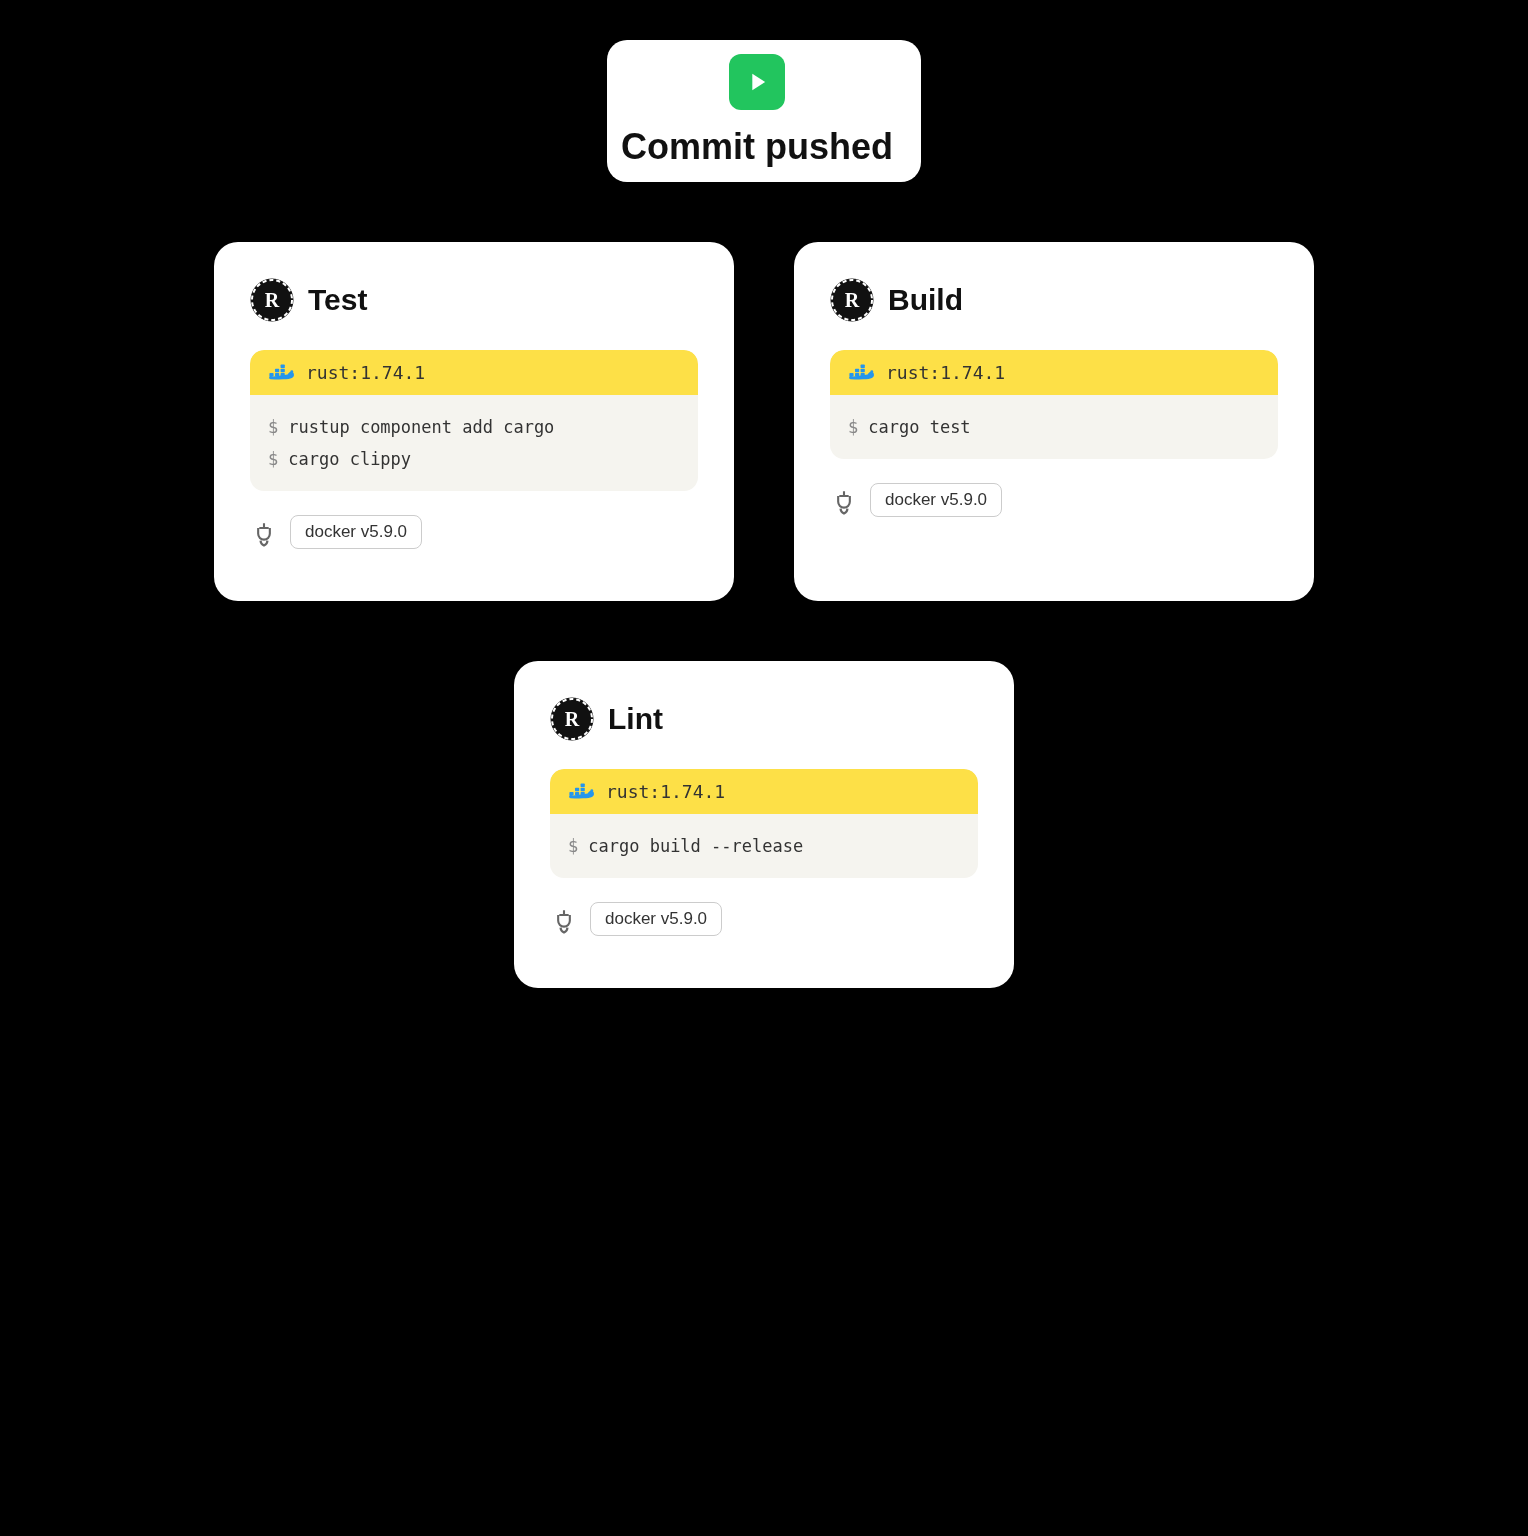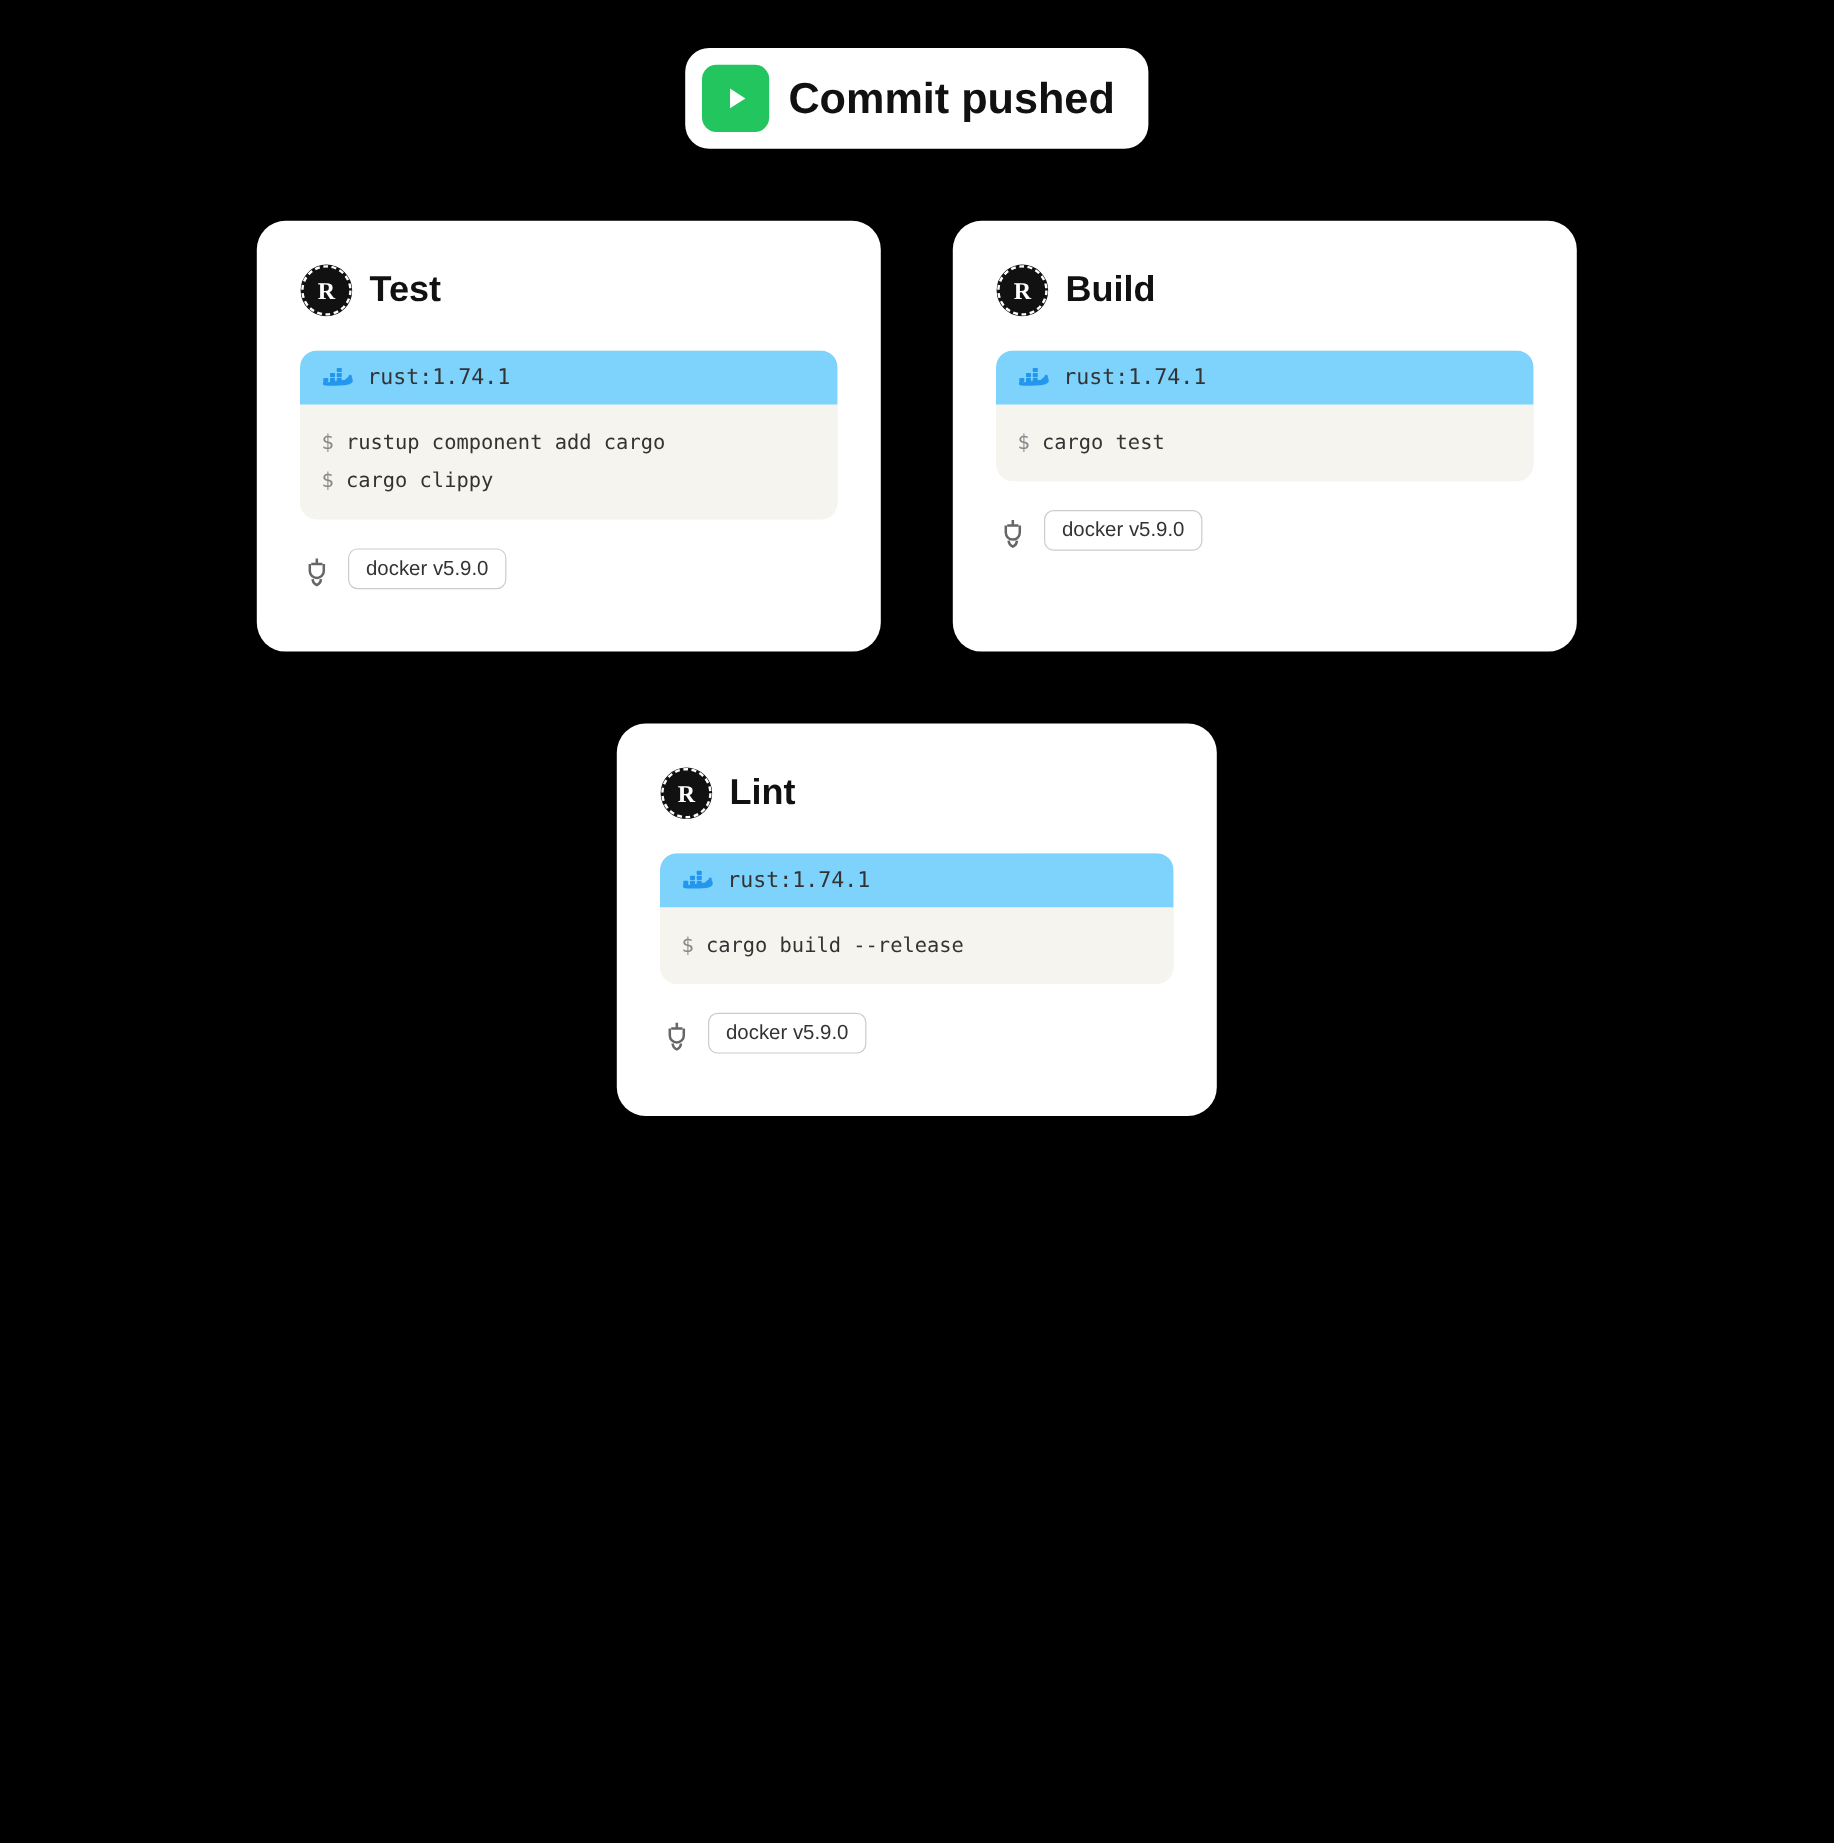--- a/index.html
+++ b/index.html
@@ -18,20 +18,21 @@
     
     .trigger-badge {
       display: flex;
       align-items: center;
       background: #fff;
       border-radius: 20px;
       padding: 14px 28px 14px 14px;
       gap: 16px;
       box-shadow: 0 2px 12px rgba(0,0,0,0.15);
       margin-bottom: 60px;
+      flex-direction: column;
     }
     .trigger-icon {
       width: 56px;
       height: 56px;
       background: #22c55e;
       border-radius: 12px;
       display: flex;
       align-items: center;
       justify-content: center;
     }
@@ -91,21 +92,21 @@
 
     
     .image-block {
       background: #f5f4ef;
       border-radius: 14px;
       overflow: hidden;
       margin-bottom: 24px;
     }
 
     .image-header {
-      background: #7dd3fc;
+      background: #fde047;
       padding: 12px 18px;
       display: flex;
       align-items: center;
       gap: 10px;
       border-radius: 14px 14px 0 0;
     }
 
     .docker-icon {
       width: 28px;
       height: 20px;

